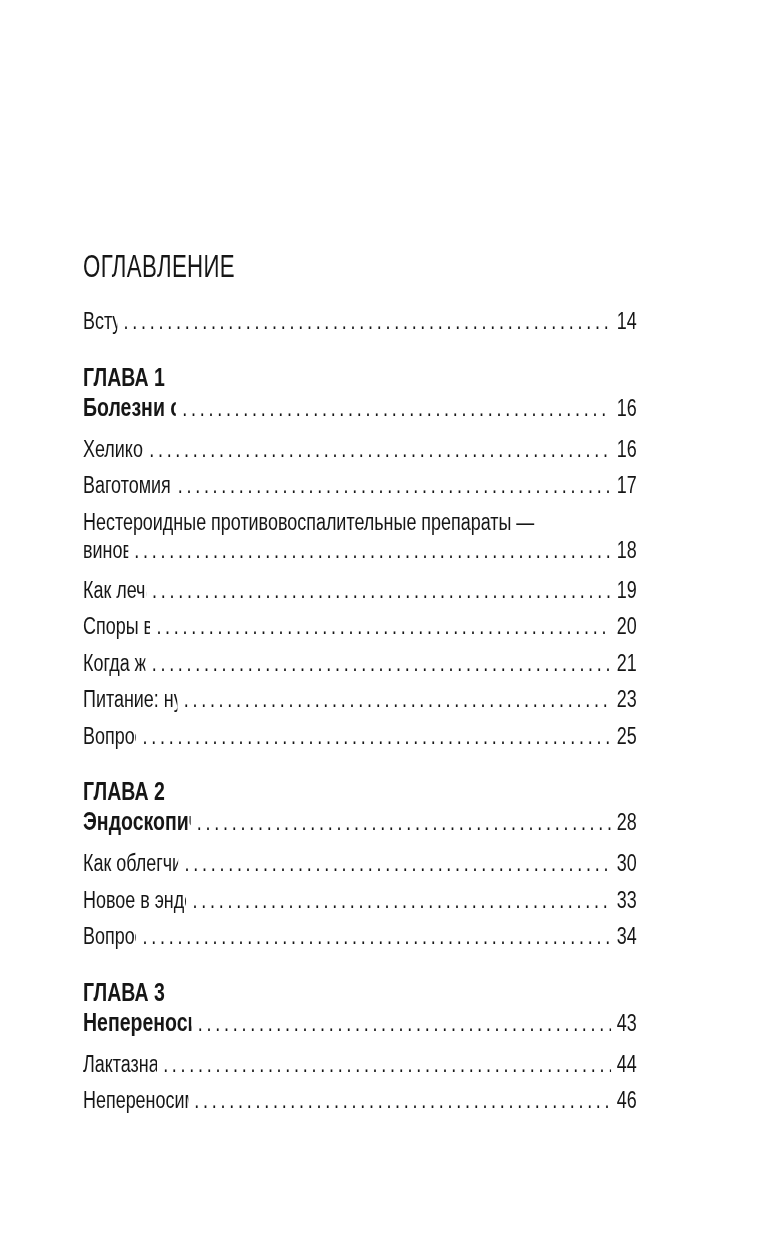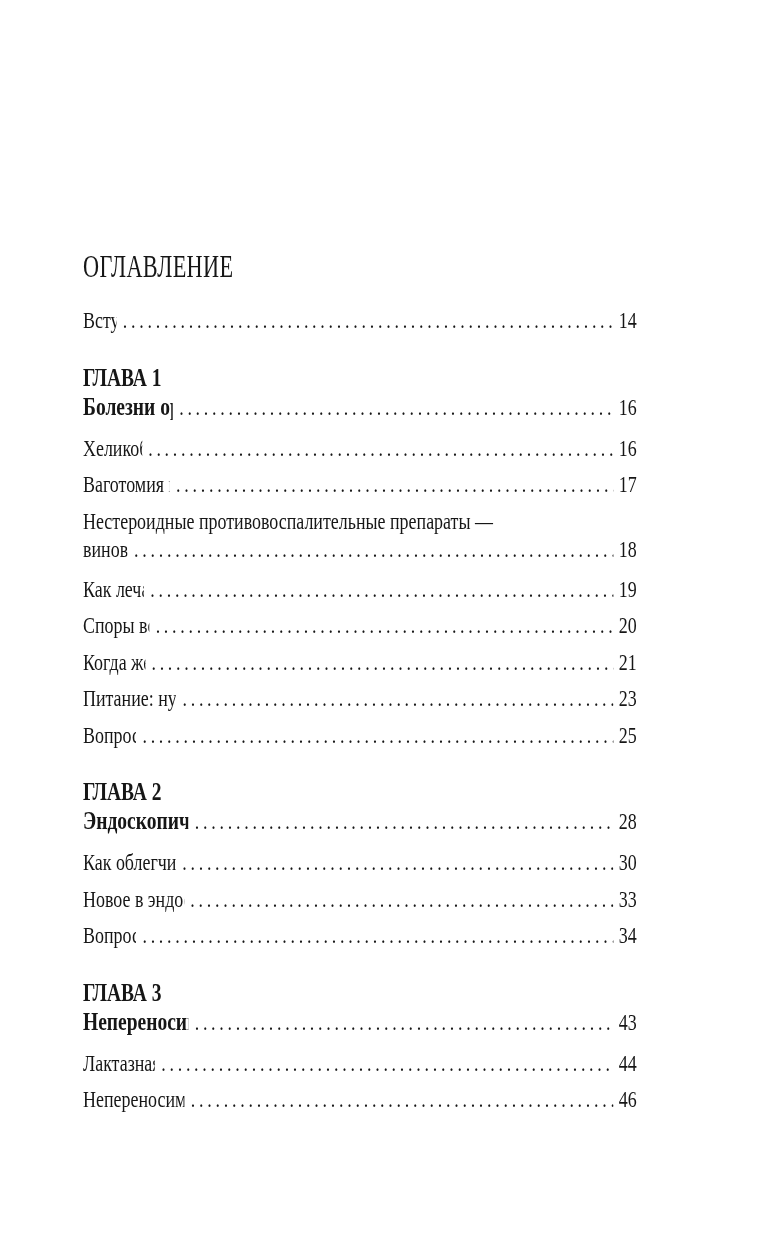--- a/index.html
+++ b/index.html
@@ -2,21 +2,21 @@
 <html><head>
 <meta charset="utf-8">
 <style>
   html, body { margin: 0; padding: 0; background: #ffffff; }
   .page {
     position: relative;
     width: 680px;
     height: 1241px;
     background: #ffffff;
     overflow: hidden;
-    font-family: Liberation Serif, serif;
+    font-family: Liberation Sans, sans-serif;
     color: #161616;
   }
   
   .content {
     position: absolute;
     left: 83px;
     top: 0;
     width: 710px;
     transform: scaleX(0.78);
     transform-origin: 0 0;

